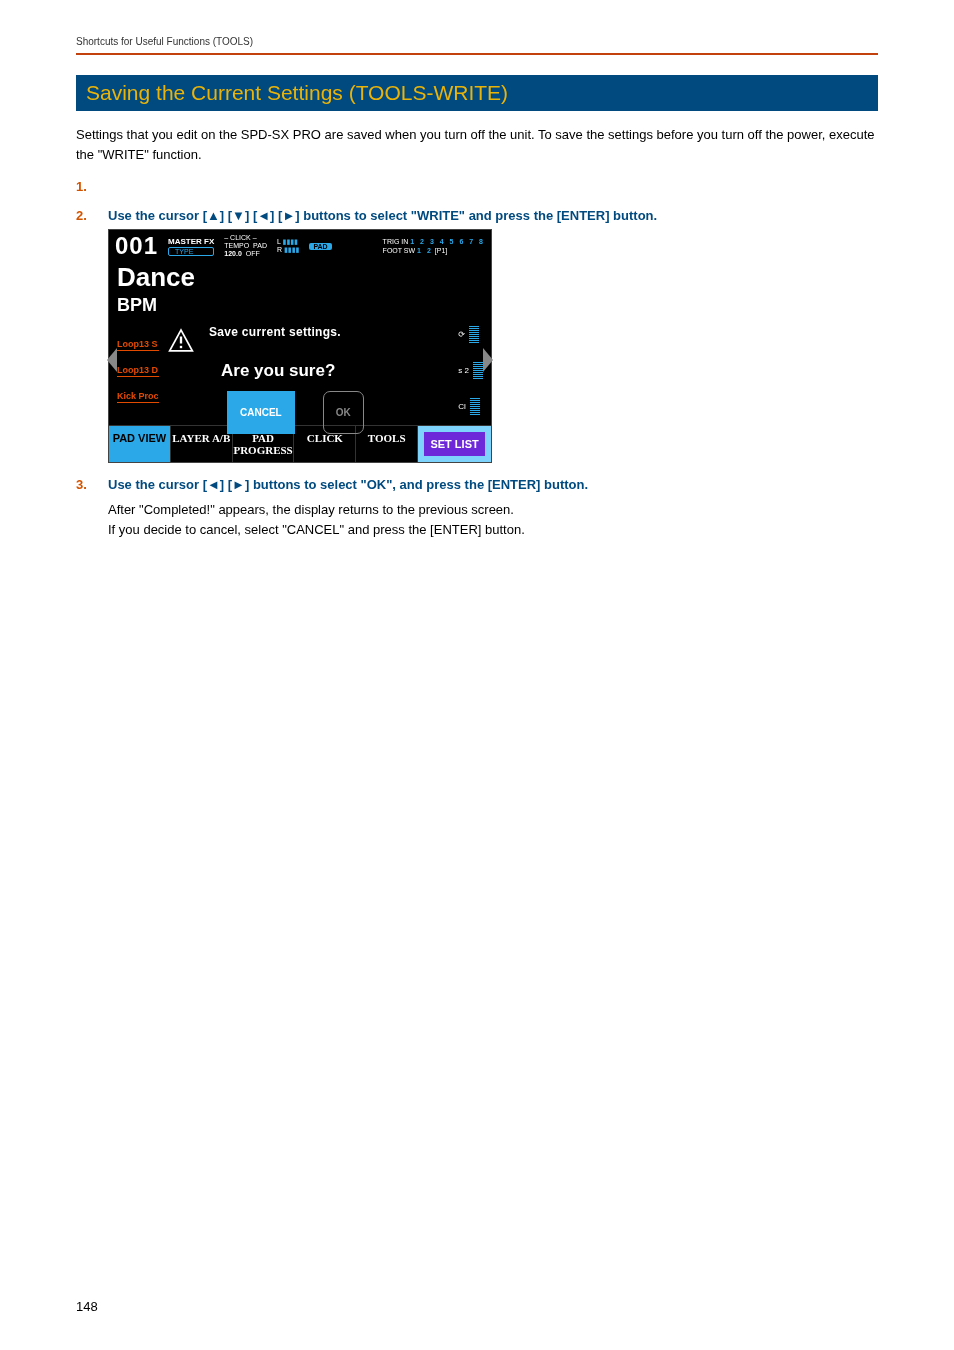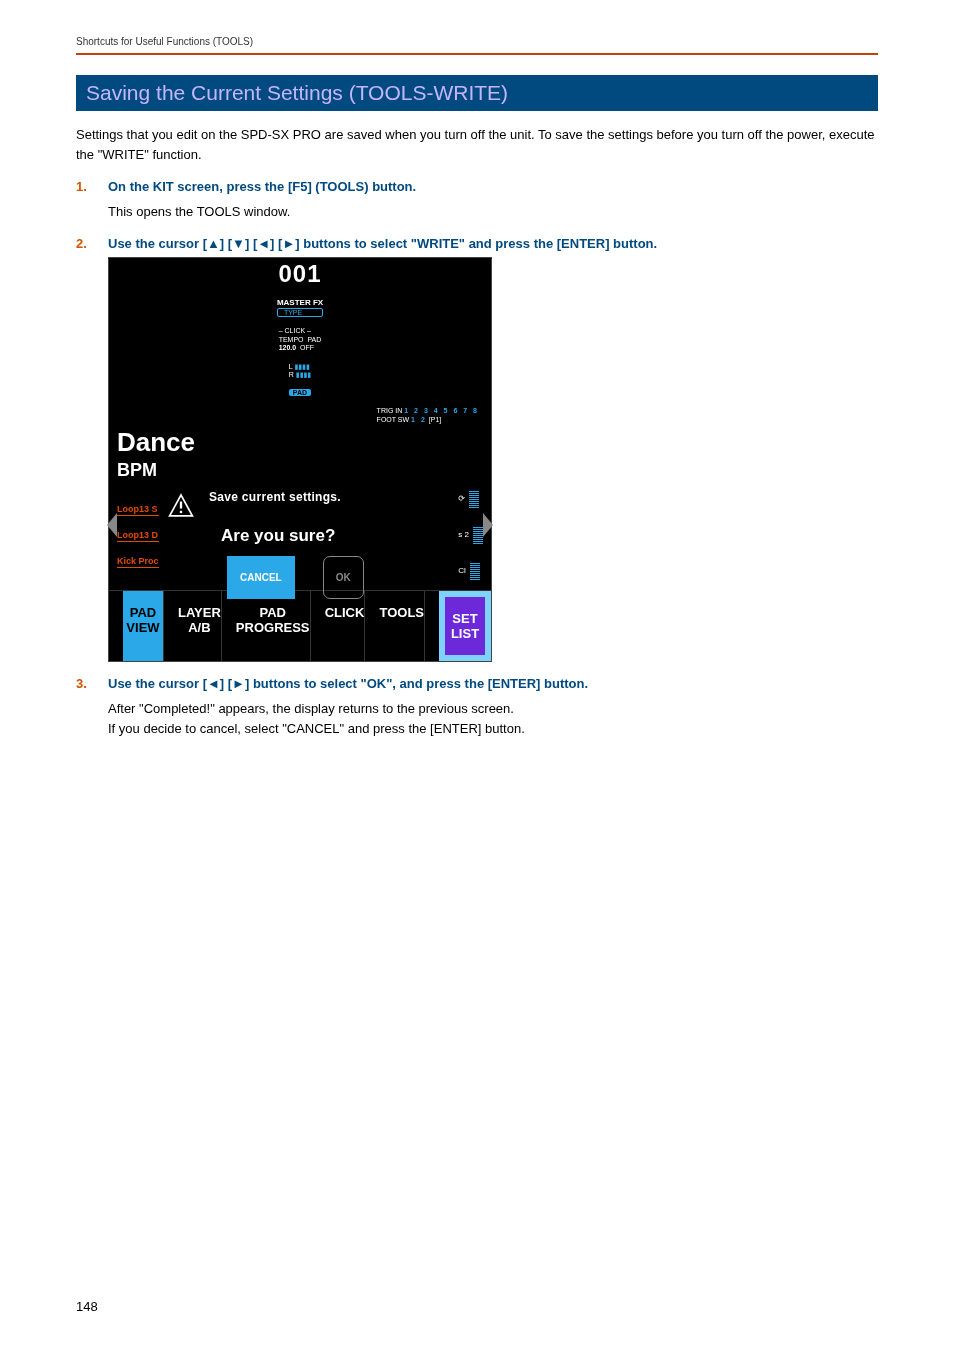--- a/index.html
+++ b/index.html
@@ -14,21 +14,21 @@
     }
     .header-line {
       font-size: 10px;
       color: #333;
       padding-bottom: 6px;
       border-bottom: 2px solid #c2410c;
     }
     .title-bar {
       margin-top: 20px;
       background: #004a7f;
-      color: #c4b5fd;
+      color: #eab308;
       font-size: 21px;
       padding: 6px 10px;
     }
     .intro {
       margin-top: 14px;
       font-size: 13px;
       line-height: 1.55;
     }
     .step {
       display: flex;
@@ -57,23 +57,22 @@
       width: 384px;
       background: #000;
       border: 1px solid #444;
       font-family: Arial, sans-serif;
     }
     .scr-top {
       display: flex;
       align-items: center;
       color: #fff;
       font-size: 9px;
-      padding: 2px 12px;
+      padding: 2px 6px;
       gap: 10px;
-      flex-direction: column;
     }
     .kit-num {
       font-family: "Arial Black", Arial, sans-serif;
       font-size: 24px;
       font-weight: 900;
       color: #fff;
       letter-spacing: 1px;
     }
     .mfx-col { display: flex; flex-direction: column; gap: 1px; }
     .mfx-label { font-size: 8px; font-weight: 700; }
@@ -114,53 +113,48 @@
     .dlg-btn.cancel { background: #2aa8e8; color: #fff; }
     .dlg-btn.ok { color: #888; border-color: #888; border-radius: 7px; }
     .fkeys {
       display: flex;
       background: #000;
       border-top: 1px solid #333;
     }
     .fkey {
       flex: 1;
       text-align: center;
-      font-size: 13px;
+      font-size: 11px;
       font-weight: 700;
       color: #ccc;
-      padding: 14px 0;
+      padding: 6px 0;
       border-right: 1px solid #333;
       background: #222;
-      margin-left: 14px;
     }
     .fkey.active { background: #2aa8e8; color: #000; }
-    .fkey.black { background: #000; color: #fff; }
+    .fkey.black { background: #000; color: #fff; font-family: Liberation Serif, serif; }
     .fkey.outline { background: #6d28d9; color: #fff; border: 6px solid #7dd3fc; }
     .page-num {
       position: absolute;
       bottom: 36px;
       left: 76px;
       font-size: 13px;
     }
   </style>
 </head>
 <body>
 
 <div class="header-line">Shortcuts for Useful Functions (TOOLS)</div>
 
 <div class="title-bar">Saving the Current Settings (TOOLS-WRITE)</div>
 
 <p class="intro">Settings that you edit on the SPD-SX PRO are saved when you turn off the unit. To save the settings before you turn off the power, execute the "WRITE" function.</p>
 
 <div class="step">
   <div class="step-num">1.</div>
-  <div>
-    <div class="step-head">On the KIT screen, press the [F5] (TOOLS) button.</div>
-    <div class="step-body">This opens the TOOLS window.</div>
-  </div>
 </div>
 
 <div class="step">
   <div class="step-num">2.</div>
   <div>
     <div class="step-head">Use the cursor [▲] [▼] [◄] [►] buttons to select "WRITE" and press the [ENTER] button.</div>
 
     <div class="screenshot">
       <div class="scr-top">
         <div class="kit-num">001</div>

